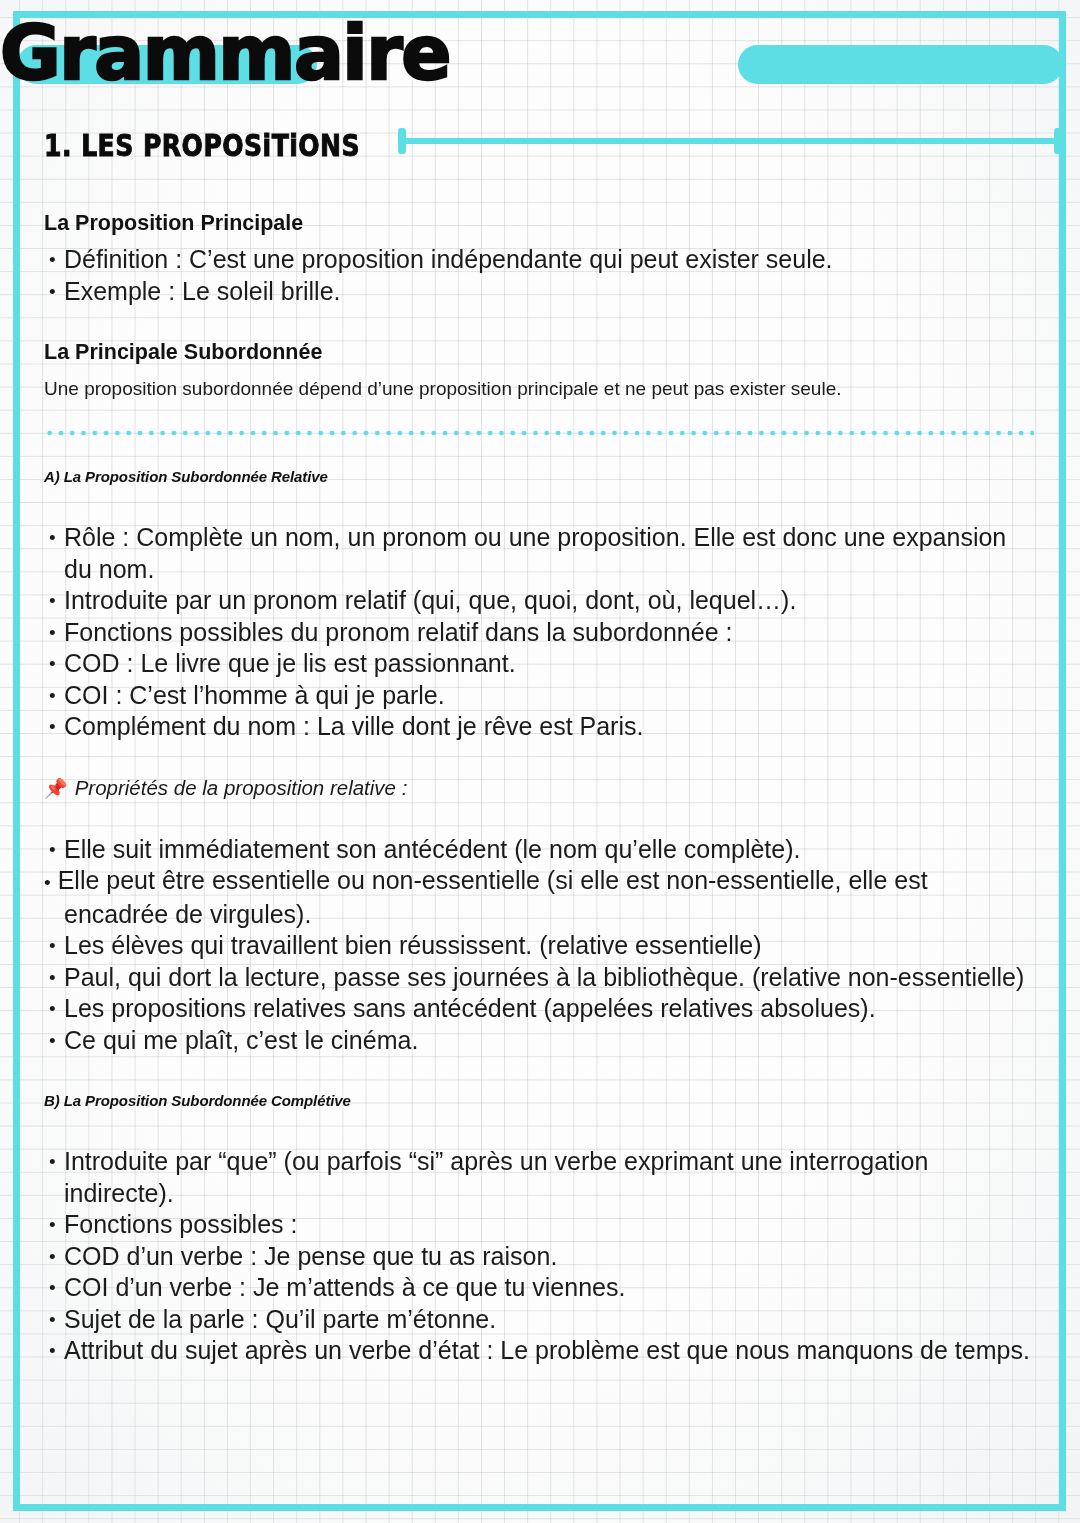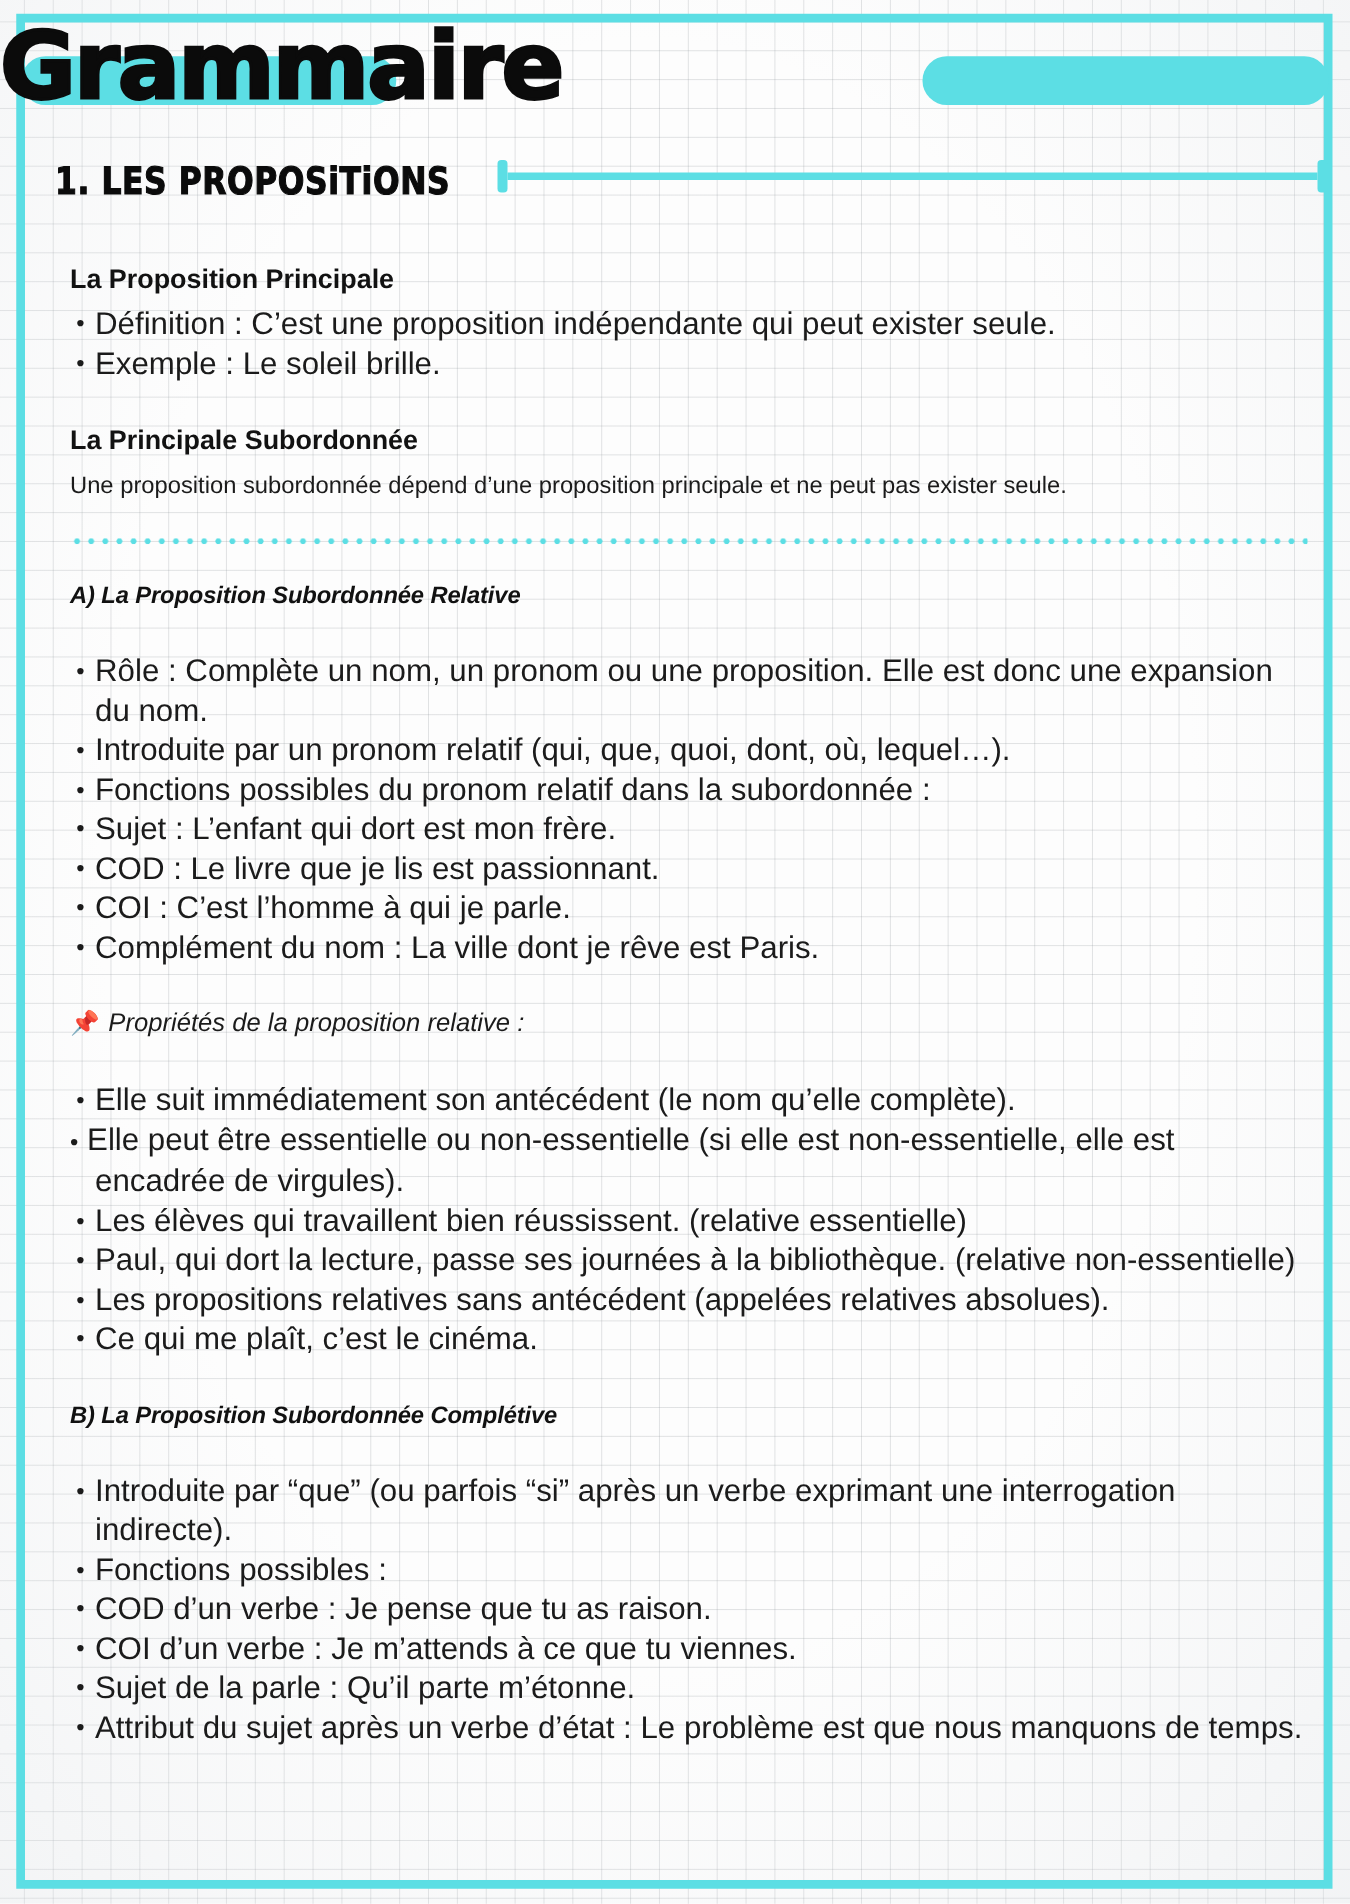--- a/index.html
+++ b/index.html
@@ -146,21 +146,20 @@
   }
 
   
   .content {
     position: absolute;
     left: 44px;
     top: 208px;
     width: 990px;
     z-index: 3;
     color: #181818;
-    padding-left: 12px;
   }
 
   .blk-title {
     font-size: 21.5px;
     font-weight: bold;
     color: #121212;
     margin: 0 0 6px 0;
     line-height: 30px;
   }
 
@@ -208,21 +207,21 @@
   .divider {
     height: 6px;
     margin: 26px 0 26px 0;
     background-image: radial-gradient(circle, #5cdee4 2.1px, rgba(92,222,228,0) 2.6px);
     background-size: 11.3px 6px;
     background-repeat: repeat-x;
     background-position: 0 center;
   }
 
   .sub-head {
-    font-size: 19px;
+    font-size: 15px;
     font-weight: bold;
     font-style: italic;
     color: #111111;
     margin: 0;
     line-height: 30px;
     letter-spacing: -0.1px;
   }
 
   .pin-line {
     display: flex;
@@ -283,21 +282,20 @@
 
     <div>
       <p class="sub-head">A) La Proposition Subordonnée Relative</p>
 
       <div class="gap-md"></div>
 
       <ul class="bullets">
         <li>Rôle : Complète un nom, un pronom ou une proposition. Elle est donc une expansion du nom.</li>
         <li>Introduite par un pronom relatif (qui, que, quoi, dont, où, lequel…).</li>
         <li>Fonctions possibles du pronom relatif dans la subordonnée :</li>
-        <li>Sujet : L’enfant qui dort est mon frère.</li>
         <li>COD : Le livre que je lis est passionnant.</li>
         <li>COI : C’est l’homme à qui je parle.</li>
         <li>Complément du nom : La ville dont je rêve est Paris.</li>
       </ul>
 
       <div class="gap-md"></div>
 
       <p class="pin-line">
         <span class="pin-icon">📌</span>
         <span>Propriétés de la proposition relative :</span>

